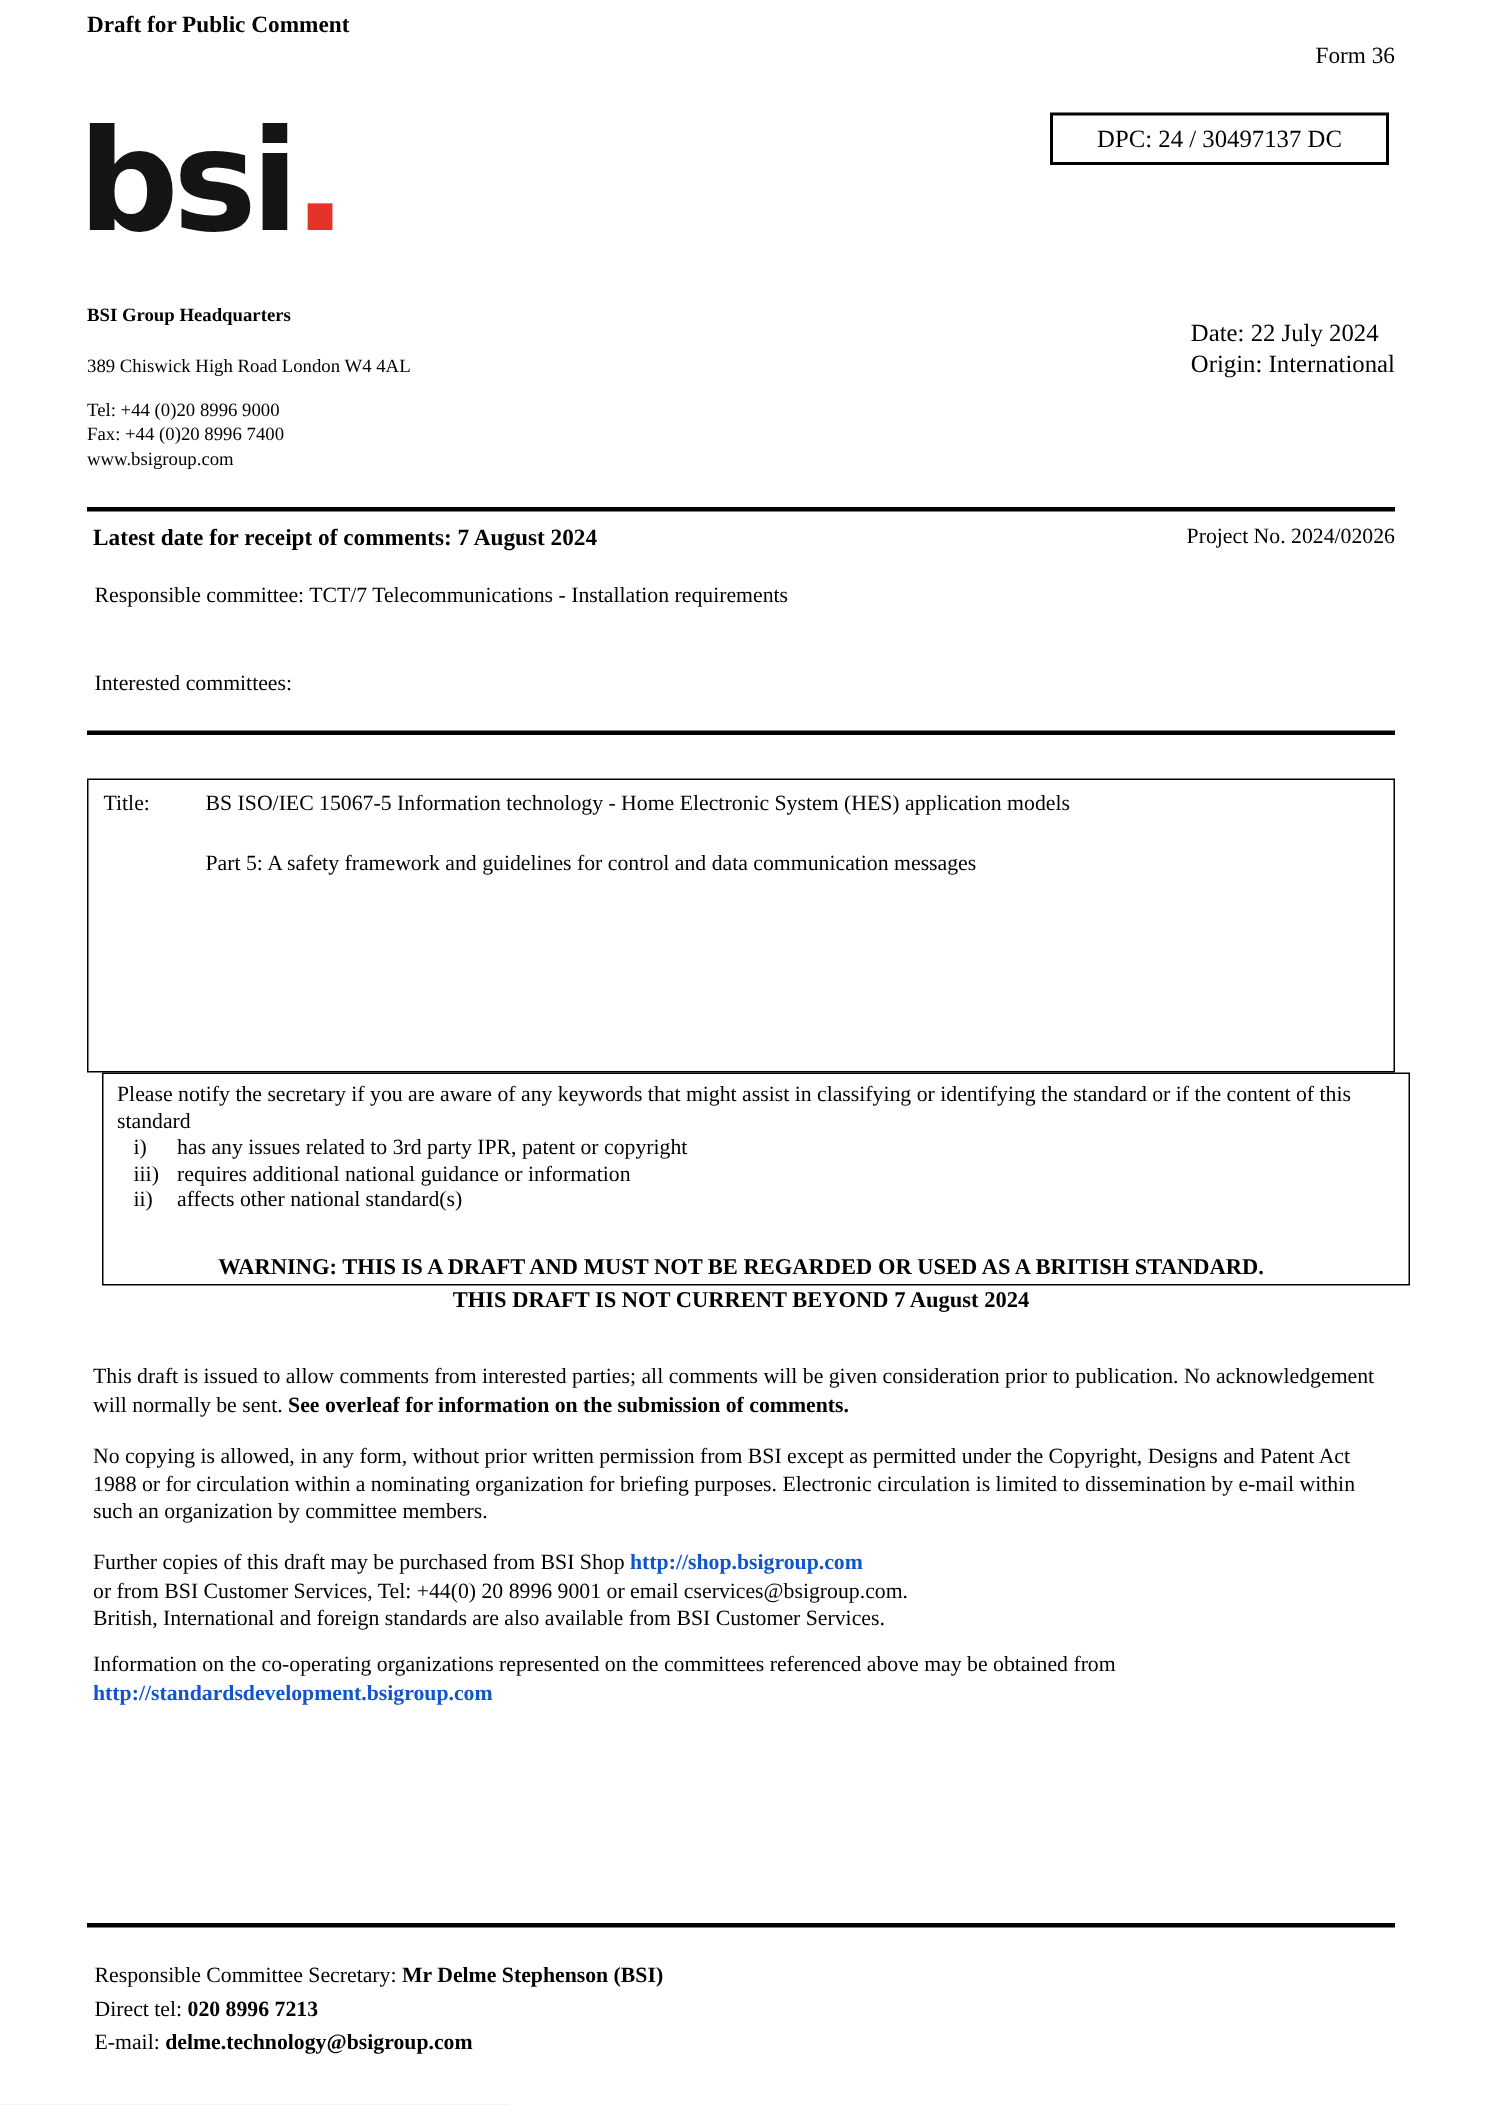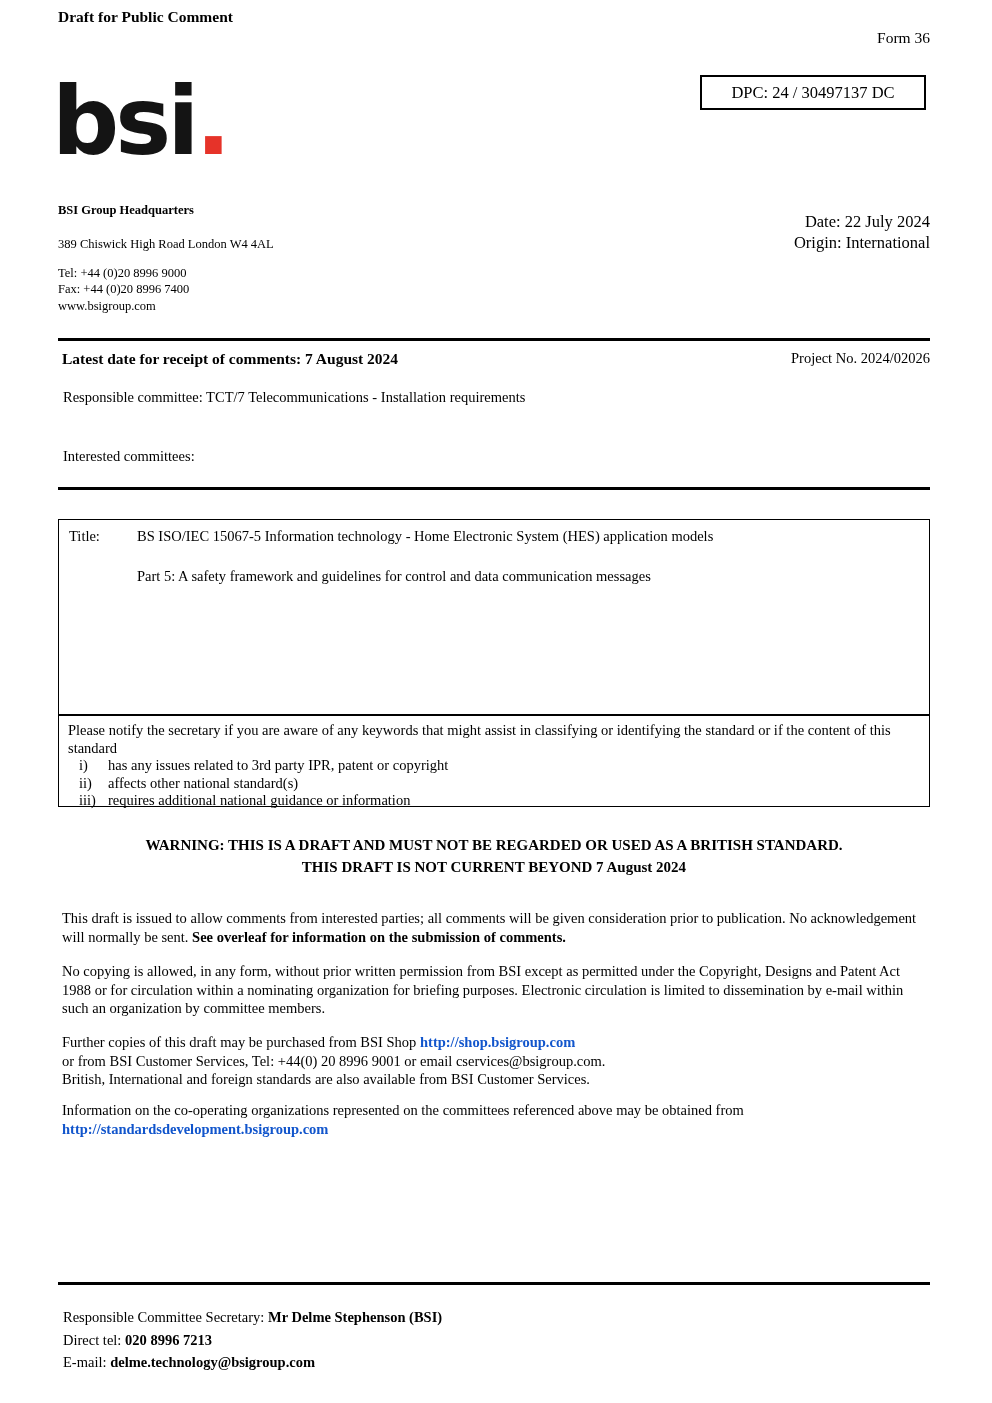--- a/index.html
+++ b/index.html
@@ -24,21 +24,21 @@
     left:52px; top:70px; font-family:"DejaVu Sans", sans-serif; font-weight:bold;
     font-size:94px; line-height:1.1; letter-spacing:-4px; color:#141414;
   }
   .logo .dot { color:var(--accent-red, #e63329); }
 
   .hq      { left:58px; top:203px; font-size:12.5px; font-weight:bold; }
   .address { left:58px; top:237px; font-size:12.5px; }
   .telfax  { left:58px; top:266px; font-size:12.5px; line-height:15.5px; }
   .web     { left:58px; top:299px; font-size:12.5px; }
 
-  .date-origin { right:62px; top:211px; text-align:right; font-size:16.5px; line-height:21px; }
+  .date-origin { right:62px; top:211px; font-size:16.5px; line-height:21px; }
 
   .rule { left:58px; width:872px; height:3px; background:#000; }
   .rule1 { top:338px; }
   .rule2 { top:487px; }
   .rule3 { top:1282px; }
 
   .latest-row { left:58px; top:350px; width:872px; display:flex; justify-content:space-between; align-items:flex-start; }
   .latest-row .left  { font-size:15.5px; font-weight:bold; padding-left:4px; }
   .latest-row .right { font-size:14.5px; }
 
@@ -47,21 +47,21 @@
 
   .title-box {
     left:58px; top:519px; width:872px; height:196px;
     border:1.5px solid #000; padding:8px 10px; font-size:14.5px;
     display:flex;
   }
   .title-box .label { width:68px; flex:none; }
   .title-box .line2 { margin-top:23px; }
 
   .keywords-box {
-    left:58px; top:715px; width:872px; height:92px;
+    left:68px; top:715px; width:872px; height:142px;
     border:1.5px solid #000; padding:6px 0 6px 9px;
     font-size:14.5px; line-height:17.5px;
   }
   .kw-item { display:flex; margin-left:11px; }
   .kw-item .marker { width:29px; flex:none; }
 
   .warning { left:58px; top:835px; width:872px; text-align:center; font-weight:bold; font-size:15px; line-height:21.5px; }
 
   .para { left:62px; width:868px; font-size:14.5px; line-height:18.5px; }
   .para1 { top:909px; }
@@ -120,26 +120,26 @@
     </div>
   </div>
 
   <div class="abs keywords-box">
     <div>Please notify the secretary if you are aware of any keywords that might assist in classifying or identifying the standard or if the content of this standard</div>
     <div class="kw-item">
       <span class="marker">i)</span>
       <span>has any issues related to 3rd party IPR, patent or copyright</span>
     </div>
     <div class="kw-item">
+      <span class="marker">iii)</span>
+      <span>requires additional national guidance or information</span>
+    </div>
+    <div class="kw-item">
       <span class="marker">ii)</span>
       <span>affects other national standard(s)</span>
-    </div>
-    <div class="kw-item">
-      <span class="marker">iii)</span>
-      <span>requires additional national guidance or information</span>
     </div>
   </div>
 
   <div class="abs warning">
     <div>WARNING: THIS IS A DRAFT AND MUST NOT BE REGARDED OR USED AS A BRITISH STANDARD.</div>
     <div>THIS DRAFT IS NOT CURRENT BEYOND 7 August 2024</div>
   </div>
 
   <div class="abs para para1">
     <span>This draft is issued to allow comments from interested parties; all comments will be given consideration prior to publication.  No acknowledgement will normally be sent. </span><span class="bold">See overleaf for information on the submission of comments.</span>

